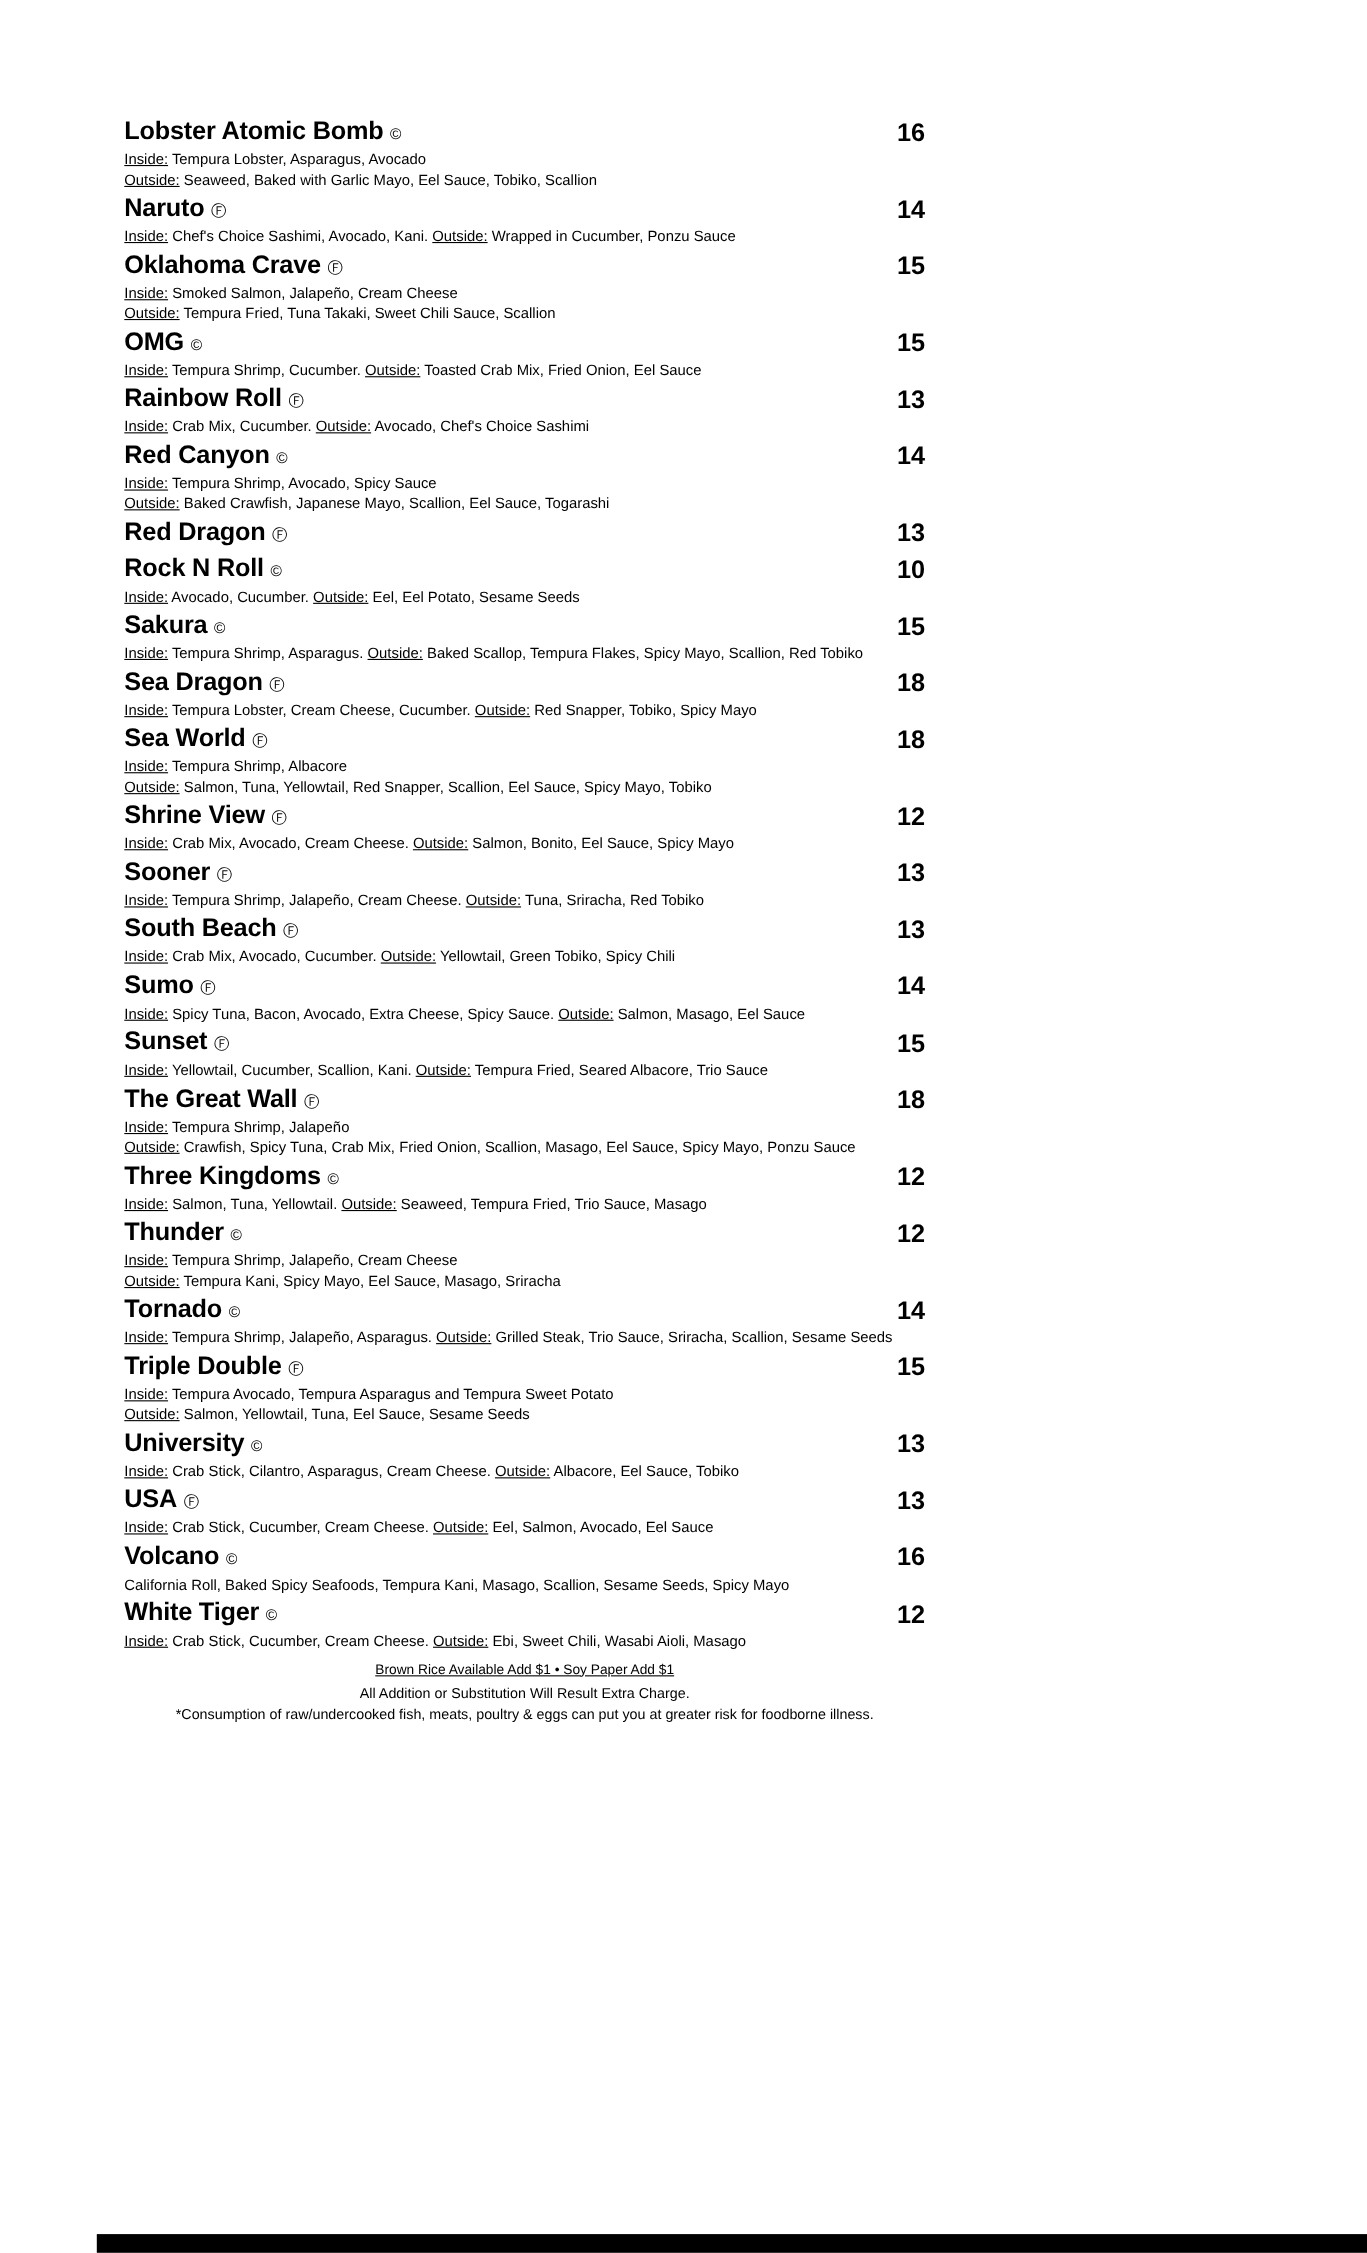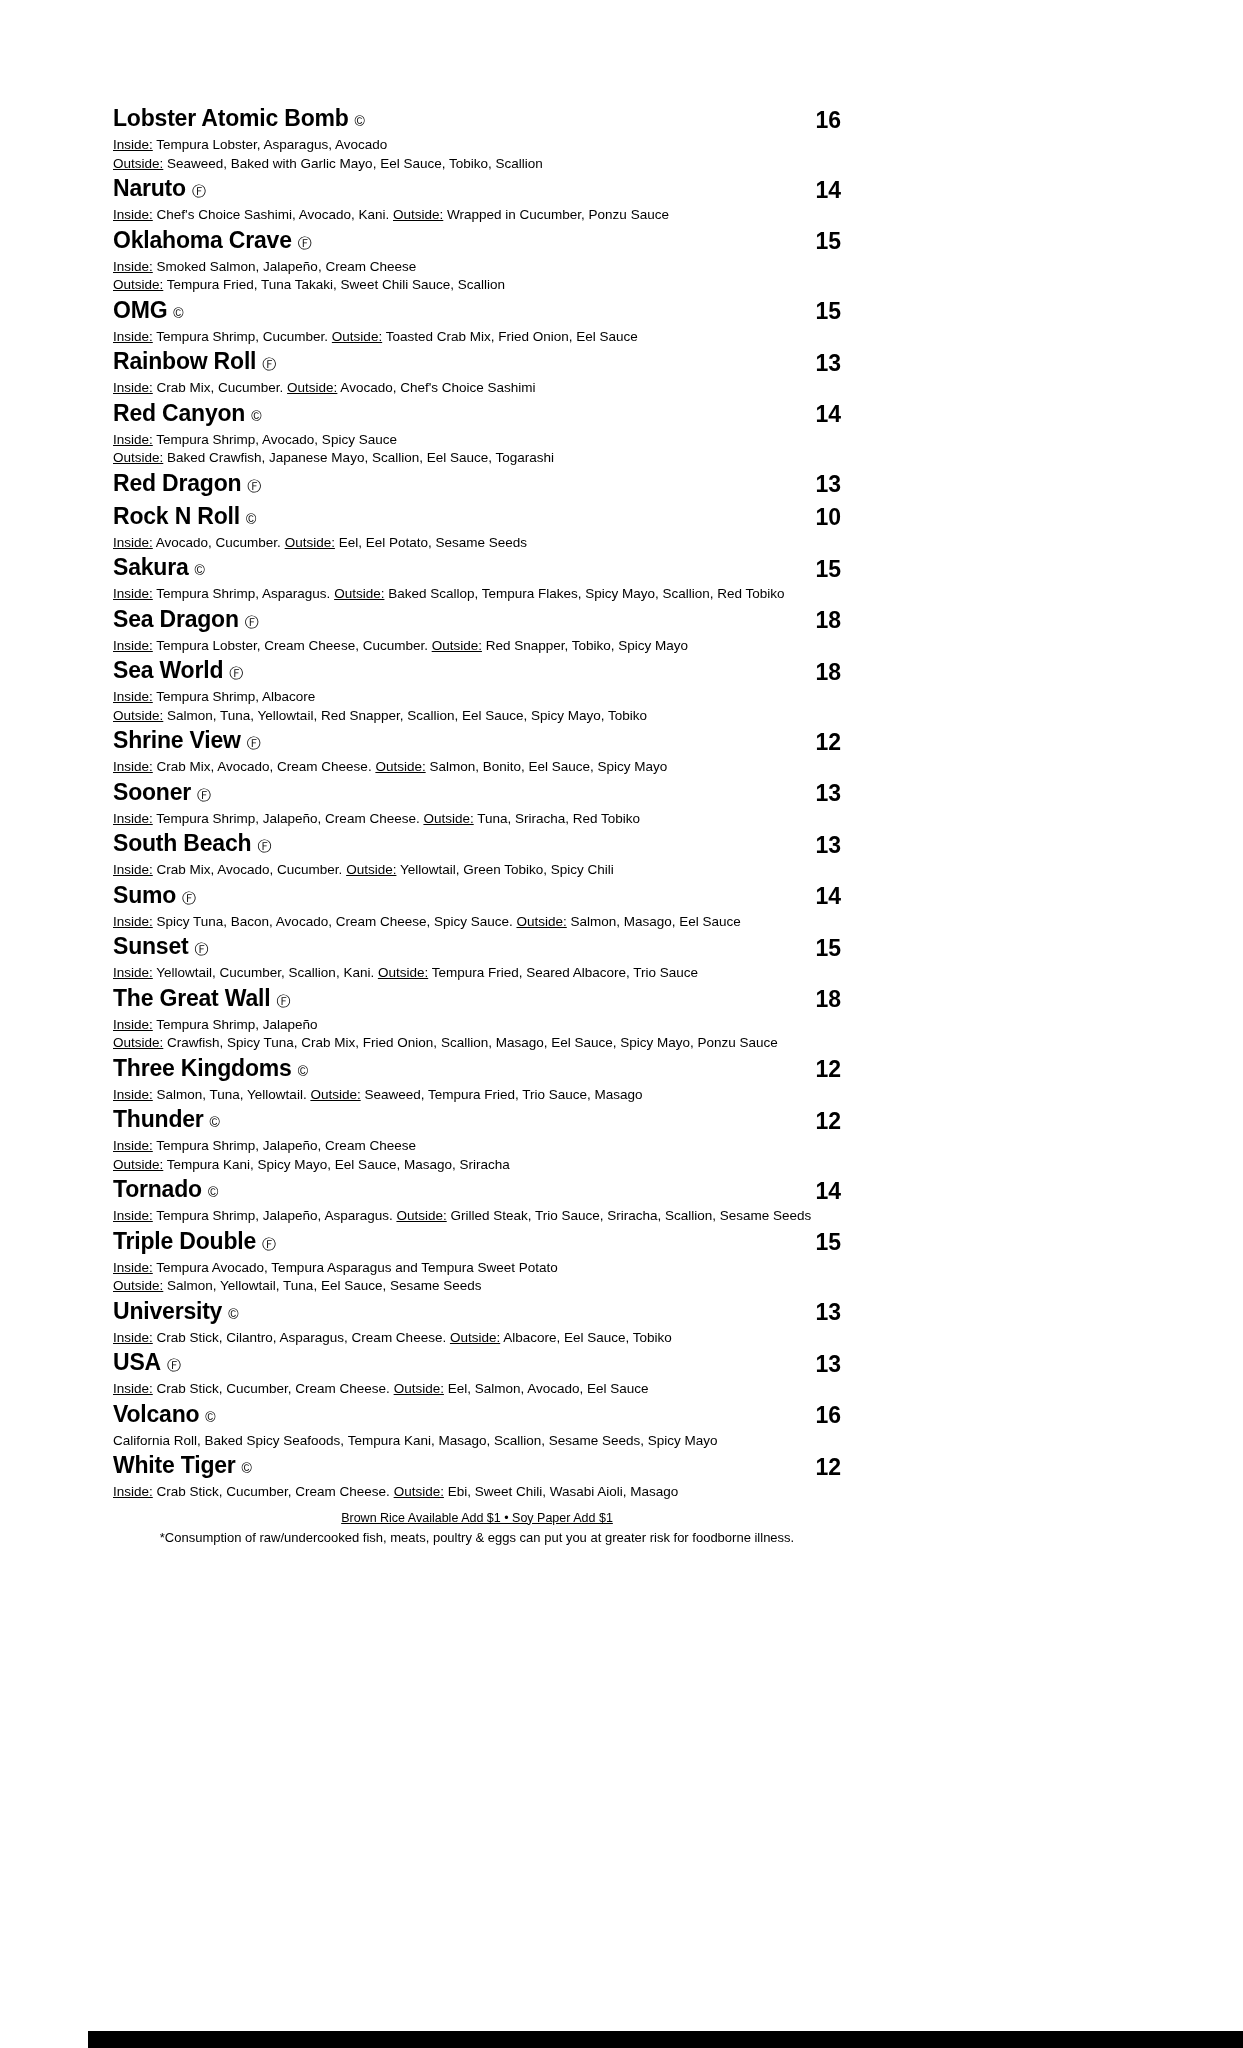--- a/index.html
+++ b/index.html
@@ -179,21 +179,21 @@
         <span class="item-name">South Beach<span class="item-symbol">Ⓕ</span></span>
         <span class="item-price">13</span>
       </div>
       <div class="desc-line"><span class="ul">Inside:</span><span> Crab Mix, Avocado, Cucumber. </span><span class="ul">Outside:</span><span> Yellowtail, Green Tobiko, Spicy Chili</span></div>
     </div>
     <div class="item">
       <div class="item-header">
         <span class="item-name">Sumo<span class="item-symbol">Ⓕ</span></span>
         <span class="item-price">14</span>
       </div>
-      <div class="desc-line"><span class="ul">Inside:</span><span> Spicy Tuna, Bacon, Avocado, Cream Cheese, Spicy Sauce. </span><span class="ul">Outside:</span><span> Salmon, Masago, Eel Sauce</span></div>
+      <div class="desc-line"><span class="ul">Inside:</span><span> Spicy Tuna, Bacon, Avocado, Extra Cheese, Spicy Sauce. </span><span class="ul">Outside:</span><span> Salmon, Masago, Eel Sauce</span></div>
     </div>
     <div class="item">
       <div class="item-header">
         <span class="item-name">Sunset<span class="item-symbol">Ⓕ</span></span>
         <span class="item-price">15</span>
       </div>
       <div class="desc-line"><span class="ul">Inside:</span><span> Yellowtail, Cucumber, Scallion, Kani. </span><span class="ul">Outside:</span><span> Tempura Fried, Seared Albacore, Trio Sauce</span></div>
     </div>
     <div class="item">
       <div class="item-header">
@@ -256,17 +256,18 @@
     </div>
     <div class="item">
       <div class="item-header">
         <span class="item-name">White Tiger<span class="item-symbol">©</span></span>
         <span class="item-price">12</span>
       </div>
       <div class="desc-line"><span class="ul">Inside:</span><span> Crab Stick, Cucumber, Cream Cheese. </span><span class="ul">Outside:</span><span> Ebi, Sweet Chili, Wasabi Aioli, Masago</span></div>
     </div>
     <div class="footer">
       <div class="footer-line1">Brown Rice Available Add $1 • Soy Paper Add $1</div>
+      <div class="footer-line2">All Addition or Substitution Will Result Extra Charge.</div>
       <div class="footer-line3">*Consumption of raw/undercooked fish, meats, poultry &amp; eggs can put you at greater risk for foodborne illness.</div>
     </div>
   </div>
 
 <div class="bottom-bar"></div>
 
 </body></html>

